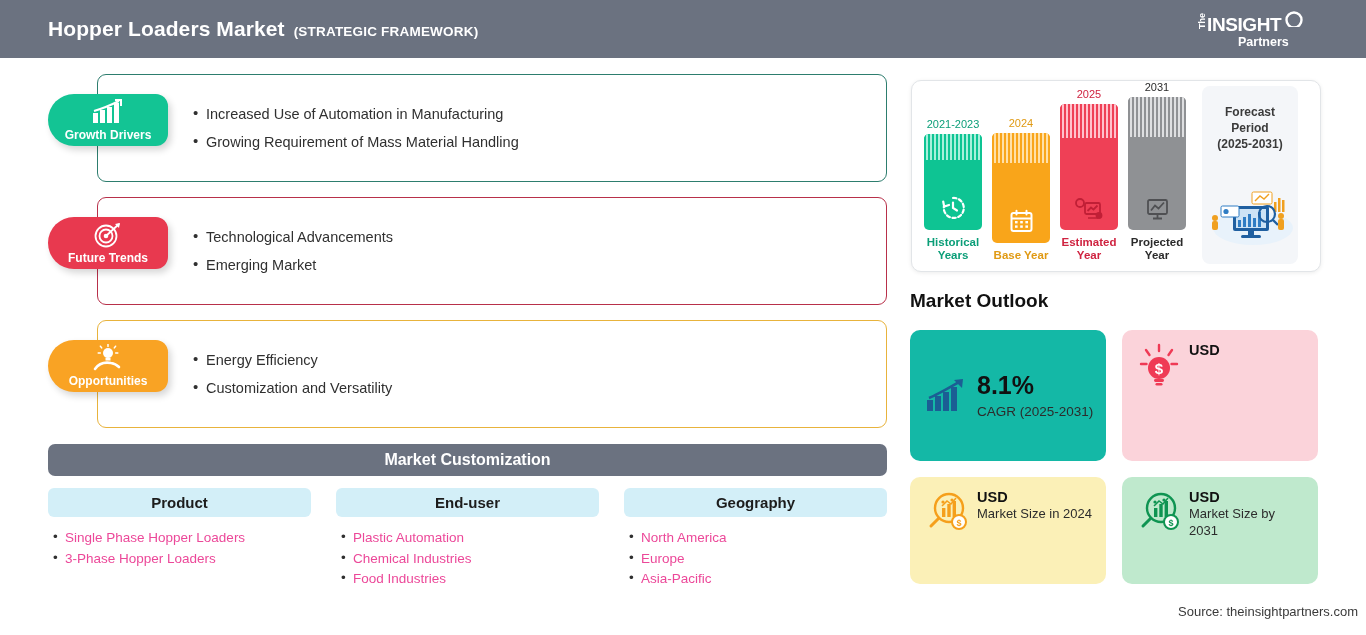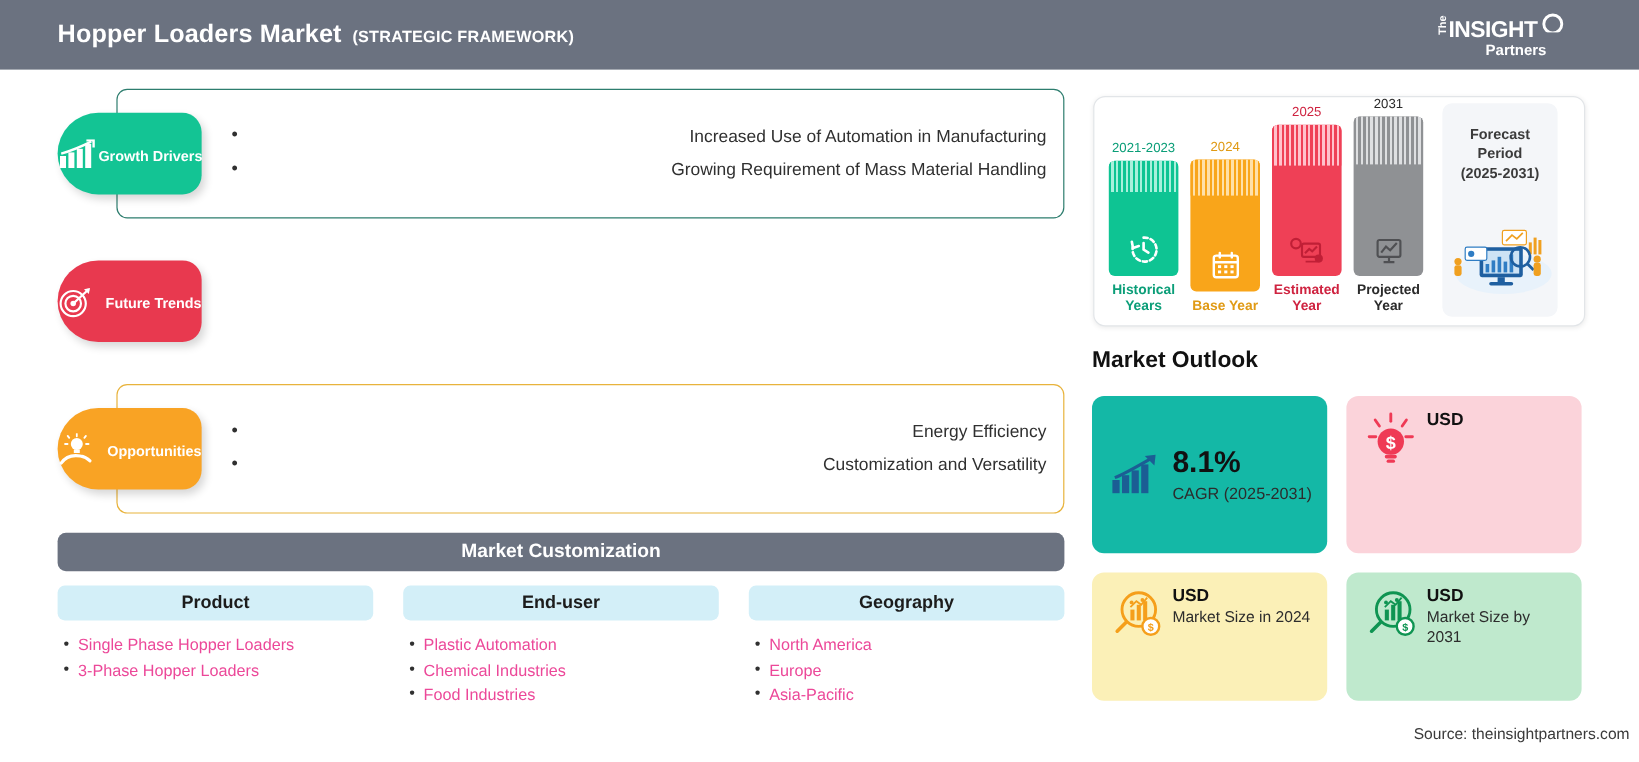--- a/index.html
+++ b/index.html
@@ -25,29 +25,29 @@
   
   .left { position:absolute; left:0; top:58px; width:900px; height:577px; }
 
   .row { position:absolute; left:97px; width:790px; border-radius:9px; background:#fff; }
   .row.r1 { top:16px;  height:108px; border:1.6px solid #2d7d6e; }
   .row.r2 { top:139px; height:108px; border:1.6px solid #b8304a; }
   .row.r3 { top:262px; height:108px; border:1.6px solid #e8b33c; }
 
   .row-bullets {
     position:absolute; left:95px; top:0; right:14px; height:100%;
-    display:flex; flex-direction:column; justify-content:center; gap:10px;text-align:right;
+    display:flex; flex-direction:column; justify-content:center; gap:10px;
   }
   .bullet { font-size:14.5px; color:#303030; line-height:1.25; position:relative; padding-left:13px; }
   .bullet::before { content:"•"; position:absolute; left:0; top:-1px; font-size:15px; color:#303030; }
 
   .badge {
-    position:absolute; width:120px; height:68px;
+    position:absolute; width:120px; height:52px;
     border-radius:34px 16px 16px 34px;
-    display:flex; flex-direction:row; align-items:center; justify-content:space-between;
+    display:flex; flex-direction:column; align-items:center; justify-content:center;
     box-shadow: 3px 4px 7px rgba(0,0,0,.16);
     z-index:4;
   }
   .badge.b1 { left:48px; top:36px;  background:#13c494; }
   .badge.b2 { left:48px; top:159px; background:#e8394f; }
   .badge.b3 { left:48px; top:282px; background:#f9a324; }
   .badge-ico { height:27px; display:flex; align-items:flex-end; justify-content:center; }
   .badge-label { color:#fff; font-size:12px; font-weight:bold; margin-top:3px; white-space:nowrap; }
 
   
@@ -154,20 +154,26 @@
           <rect x="9" y="11" width="5" height="13" fill="#fff"></rect>
           <rect x="16" y="8" width="5" height="16" fill="#fff"></rect>
           <rect x="23" y="4" width="5" height="20" fill="#fff"></rect>
           <path d="M3 12 C10 10, 18 7, 28 2" stroke="#fff" stroke-width="2" fill="none"></path>
           <path d="M24 1 L30 1 L30 7" stroke="#fff" stroke-width="2" fill="none"></path>
         </svg>
       </span>
       <span class="badge-label">Growth Drivers</span>
     </div>
 
+    <div class="row r2">
+      <div class="row-bullets">
+        <div class="bullet">Technological Advancements</div>
+        <div class="bullet">Emerging Market</div>
+      </div>
+    </div>
     <div class="badge b2">
       <span class="badge-ico">
         <svg width="30" height="26" viewBox="0 0 30 26">
           <circle cx="13" cy="14" r="10.5" fill="none" stroke="#fff" stroke-width="1.8"></circle>
           <circle cx="13" cy="14" r="6.5" fill="none" stroke="#fff" stroke-width="1.8"></circle>
           <circle cx="13" cy="14" r="2.3" fill="#fff"></circle>
           <path d="M13 14 L26 2" stroke="#fff" stroke-width="1.8"></path>
           <path d="M22 2 L27 1 L26 6" fill="#fff"></path>
         </svg>
       </span>

